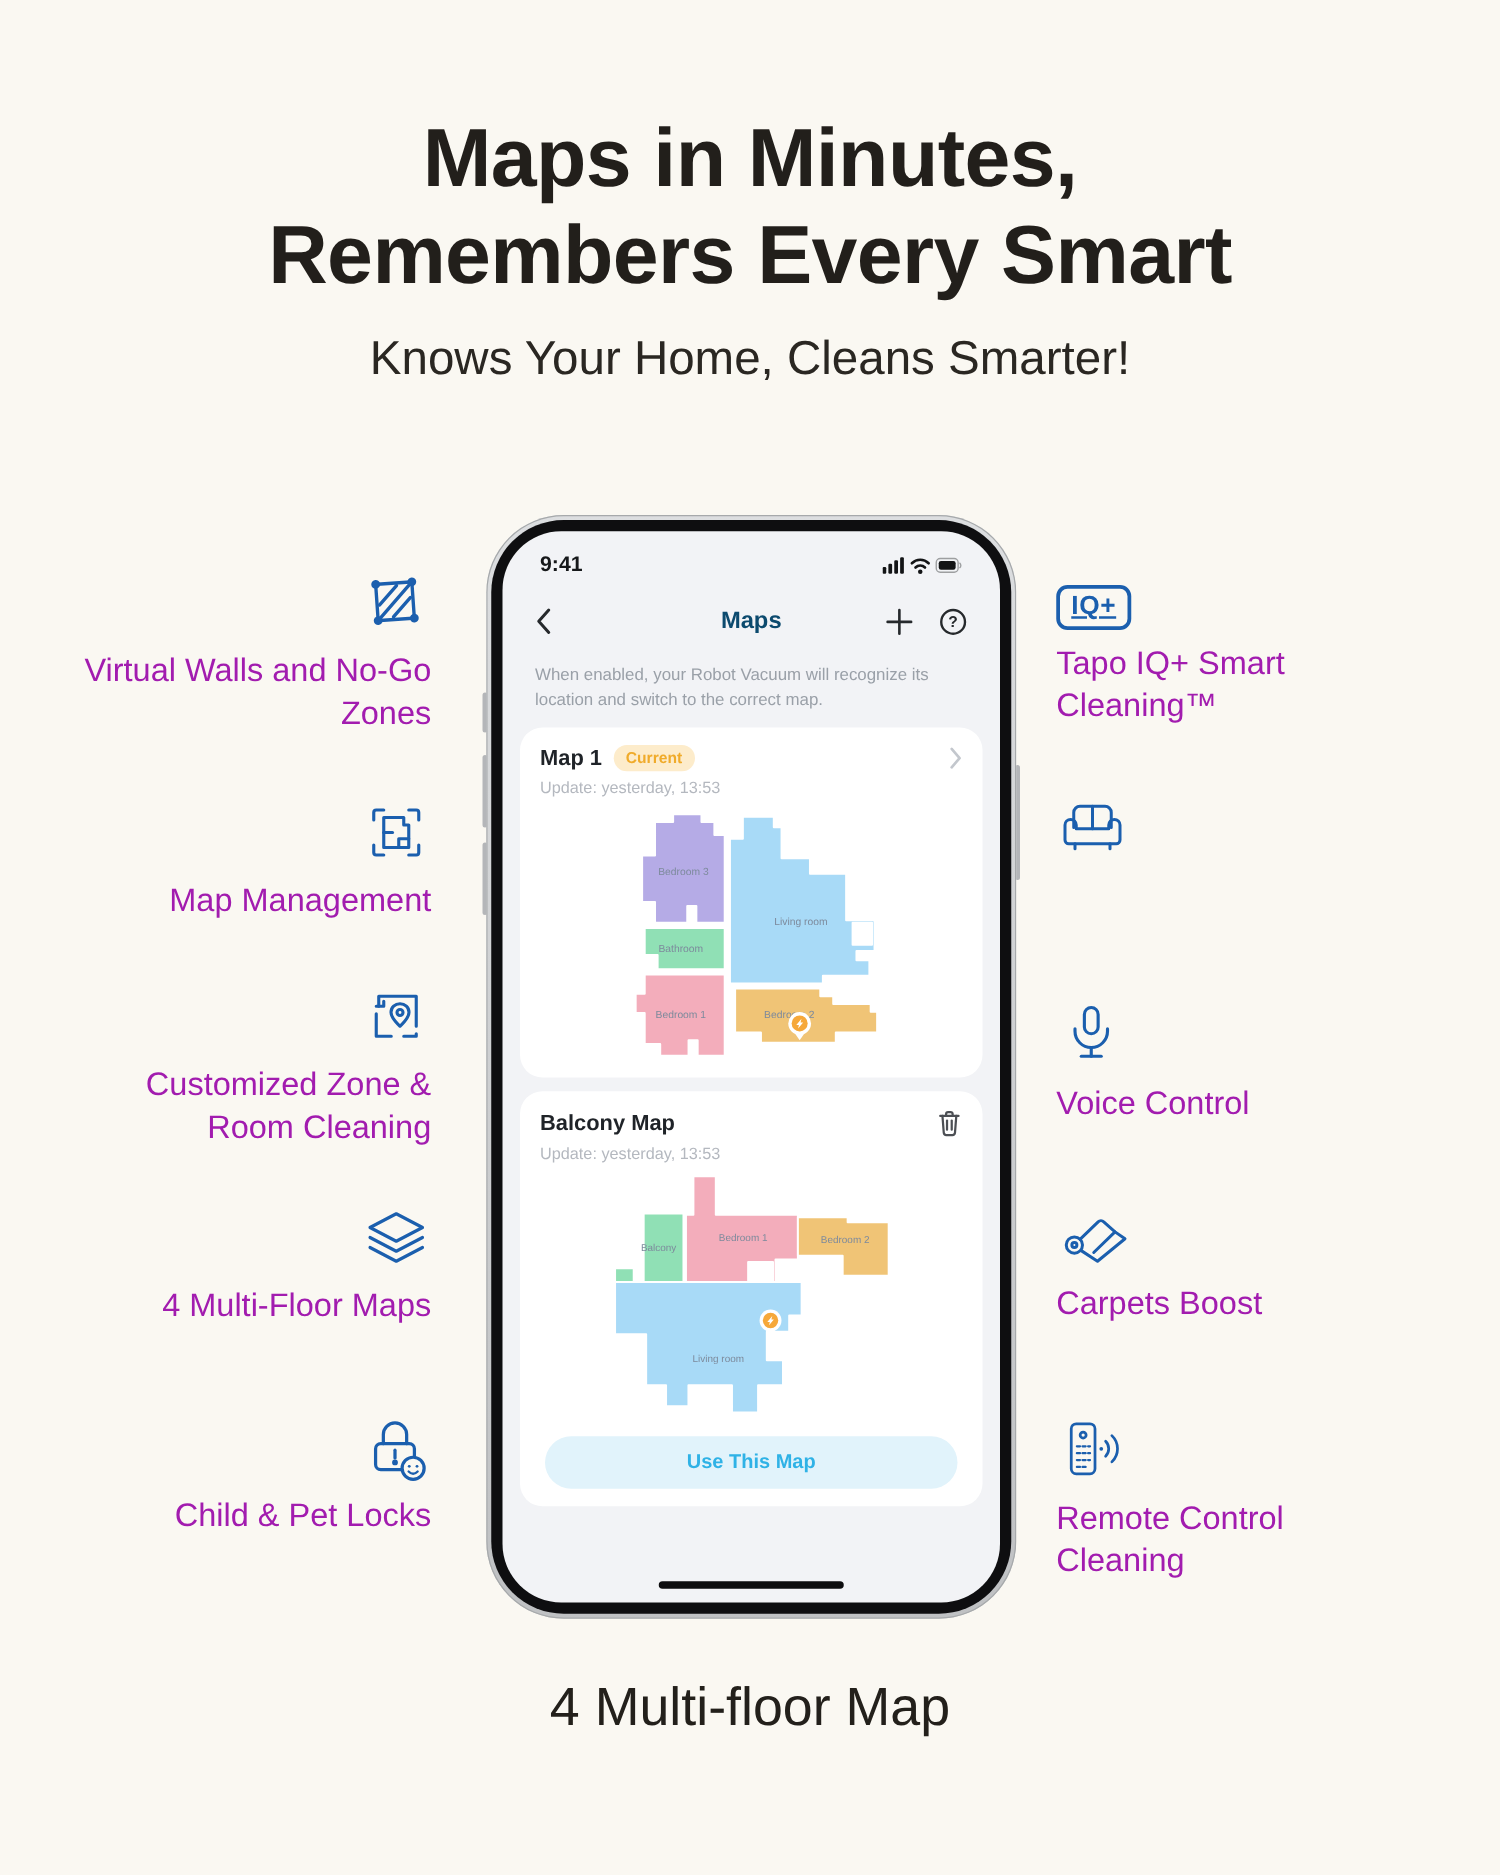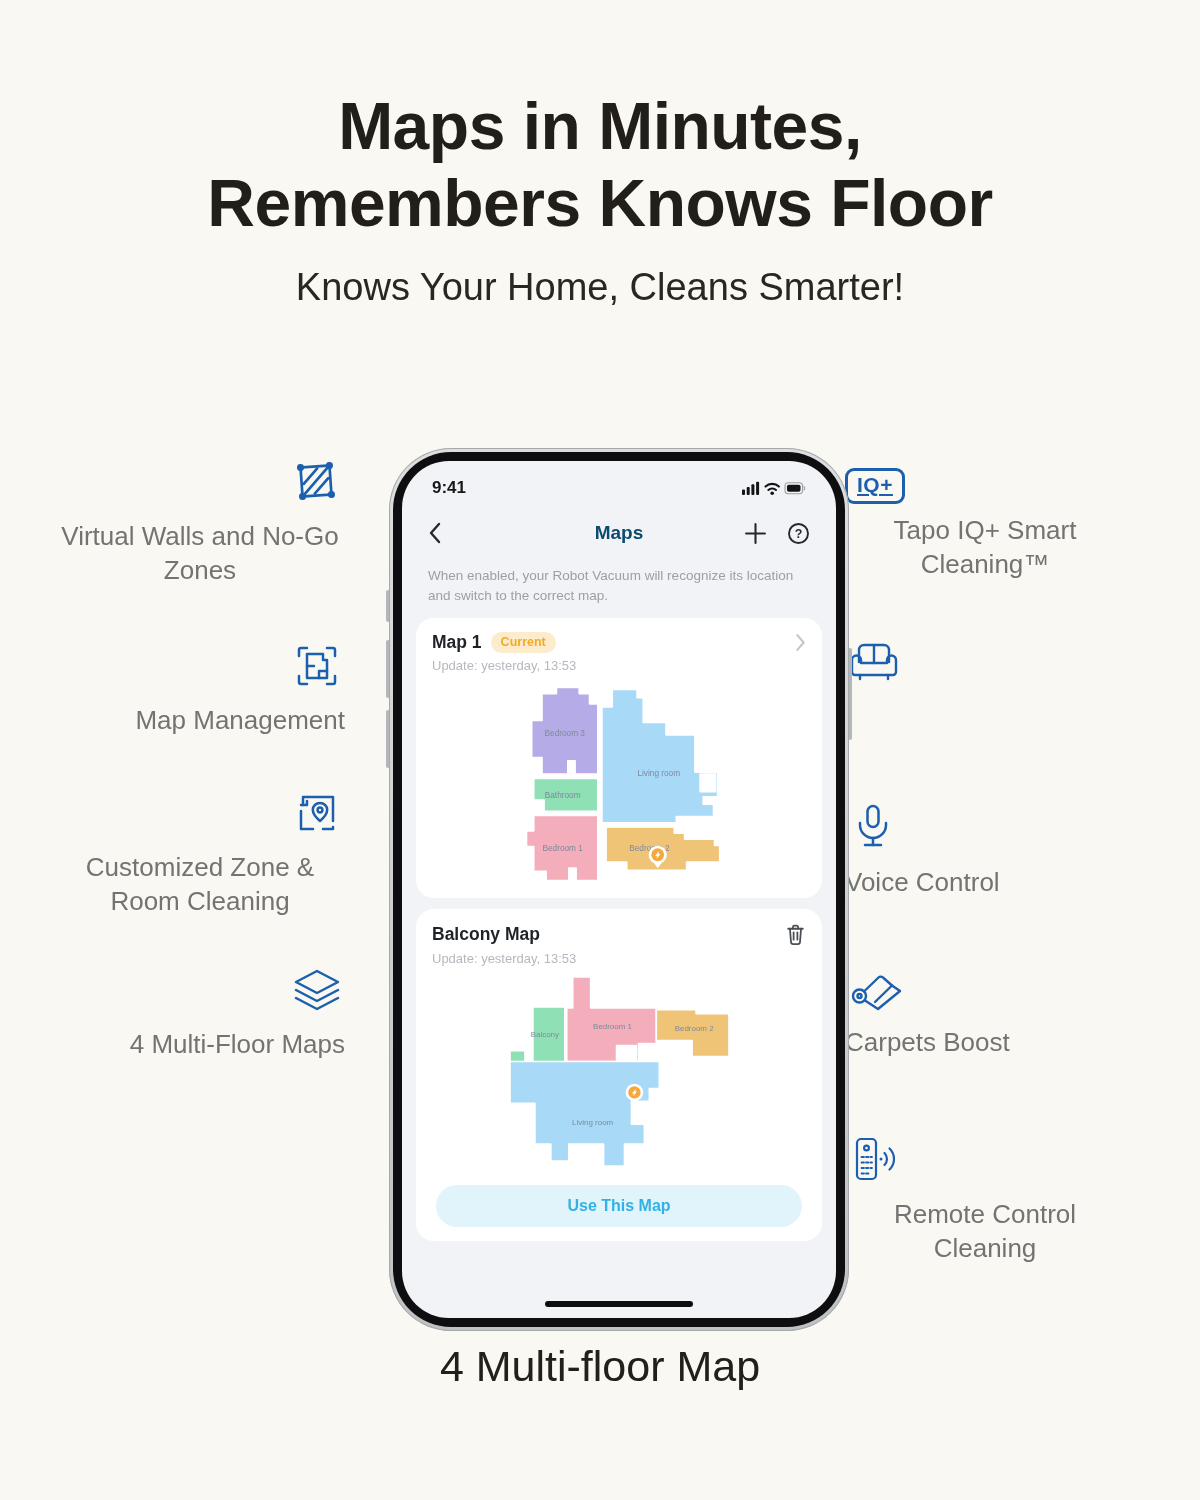--- a/index.html
+++ b/index.html
@@ -8,29 +8,29 @@
 
   
   .hero{position:absolute;top:88px;left:0;right:0;text-align:center;}
   .hero h1{margin:0;font-size:66px;line-height:1.17;font-weight:800;letter-spacing:-.5px;color:#221f1b;}
   .hero .sub{margin-top:24px;font-size:38px;font-weight:500;color:#2a2722;}
 
   
   .feature{position:absolute;display:flex;flex-direction:column;gap:9px;}
   .feature.left{right:855px;align-items:flex-end;text-align:right;width:290px;}
   .feature.right{left:845px;align-items:flex-start;text-align:left;width:280px;}
-  .feature .label{font-size:26px;line-height:1.32;color:#737373;text-align:center;}
+  .feature .label{font-size:26px;line-height:1.32;color:#a21caf;}
   .f-l1{top:452px}.f-l2{top:638px}.f-l3{top:785px}.f-l4{top:964px}.f-l5{top:1128px}
   .f-r1{top:468px}.f-r2{top:632px}.f-r3{top:798px}.f-r4{top:958px}.f-r5{top:1130px}
   .icn{display:block;}
   .iq-badge{border:3px solid #1b5fae;border-radius:9px;color:#1b5fae;font-size:21px;
             font-weight:600;padding:2px 9px 4px;letter-spacing:.5px;text-decoration:underline;}
 
   
-  .phone{position:absolute;left:389px;top:448px;width:424px;height:883px;padding-left:36px;}
+  .phone{position:absolute;left:389px;top:412px;width:424px;height:883px;}
   .frame{position:absolute;inset:0;border-radius:62px;background:linear-gradient(180deg,#dcdee0,#bfc1c3);
          box-shadow:inset 0 0 0 1px #a6a9ab;}
   .bezel{position:absolute;inset:4px;border-radius:58px;background:#0e0e10;}
   .screen{position:absolute;inset:13px;border-radius:47px;background:#f2f3f6;overflow:hidden;}
   .sbtn{position:absolute;background:#b4b6b9;border-radius:3px;width:4px;}
   .sbtn.l1{left:-3px;top:142px;height:32px}.sbtn.l2{left:-3px;top:192px;height:58px}
   .sbtn.l3{left:-3px;top:262px;height:58px}.sbtn.r1{right:-3px;top:200px;height:92px}
 
   .statusbar{display:flex;justify-content:space-between;align-items:center;margin:17px 30px 0;}
   .time{font-size:17px;font-weight:700;color:#16181a;}
@@ -56,21 +56,21 @@
   .caption{position:absolute;top:1342px;left:0;right:0;text-align:center;font-size:43px;
            font-weight:500;color:#23201b;}
 </style>
 </head>
 <body>
 
 <div class="canvas">
 
   <div class="hero">
     <h1><span>Maps in Minutes,</span><br>
-      <span>Remembers Knows Floor</span></h1>
+      <span>Remembers Every Smart</span></h1>
     <div class="sub">Knows Your Home, Cleans Smarter!</div>
   </div>
 
   <div class="feature left f-l1">
     <svg class="icn" width="58" height="58" viewBox="0 0 56 56">
       <g transform="rotate(-4 28 28)">
         <g stroke="#1b5fae" stroke-width="2.6" fill="none" stroke-linecap="round">
           <rect x="14" y="14" width="28" height="28"></rect>
           <line x1="16" y1="30" x2="30" y2="16"></line>
           <line x1="16" y1="40" x2="40" y2="16"></line>
@@ -114,20 +114,33 @@
 
   <div class="feature left f-l4">
     <svg class="icn" width="56" height="54" viewBox="0 0 56 54" fill="none" stroke="#1b5fae" stroke-width="2.5" stroke-linecap="round" stroke-linejoin="round">
       <path d="M28,7 L49,18 L28,29 L7,18 Z"></path>
       <path d="M7,26 L28,37 L49,26"></path>
       <path d="M7,34 L28,45 L49,34"></path>
     </svg>
     <div class="label">4 Multi-Floor Maps</div>
   </div>
 
+  <div class="feature left f-l5">
+    <svg class="icn" width="58" height="58" viewBox="0 0 56 56" fill="none" stroke="#1b5fae" stroke-width="2.5" stroke-linecap="round" stroke-linejoin="round">
+      <path d="M19,26 v-7 a9,9 0 0 1 18,0 v7"></path>
+      <rect x="13" y="26" width="30" height="20" rx="4"></rect>
+      <line x1="28" y1="31" x2="28" y2="37"></line>
+      <circle cx="28" cy="40.5" r="1" fill="#1b5fae"></circle>
+      <circle cx="42" cy="45" r="8.5" fill="#faf8f2"></circle>
+      <circle cx="39" cy="43.5" r="1.1" fill="#1b5fae" stroke="none"></circle>
+      <circle cx="45" cy="43.5" r="1.1" fill="#1b5fae" stroke="none"></circle>
+      <path d="M38.5,47.5 q3.5,3.5 7,0" stroke-width="1.8"></path>
+    </svg>
+    <div class="label">Child &amp; Pet Locks</div>
+  </div>
 
   <div class="feature right f-r1">
     <div class="iq-badge">IQ+</div>
     <div class="label">Tapo IQ+ Smart Cleaning™</div>
   </div>
 
   <div class="feature right f-r2">
     <svg class="icn" width="58" height="56" viewBox="0 0 56 56" fill="none" stroke="#1b5fae" stroke-width="2.4" stroke-linecap="round" stroke-linejoin="round">
       <path d="M13,30 V18 a5,5 0 0 1 5,-5 h20 a5,5 0 0 1 5,5 v12"></path>
       <path d="M28,13 V31"></path>

